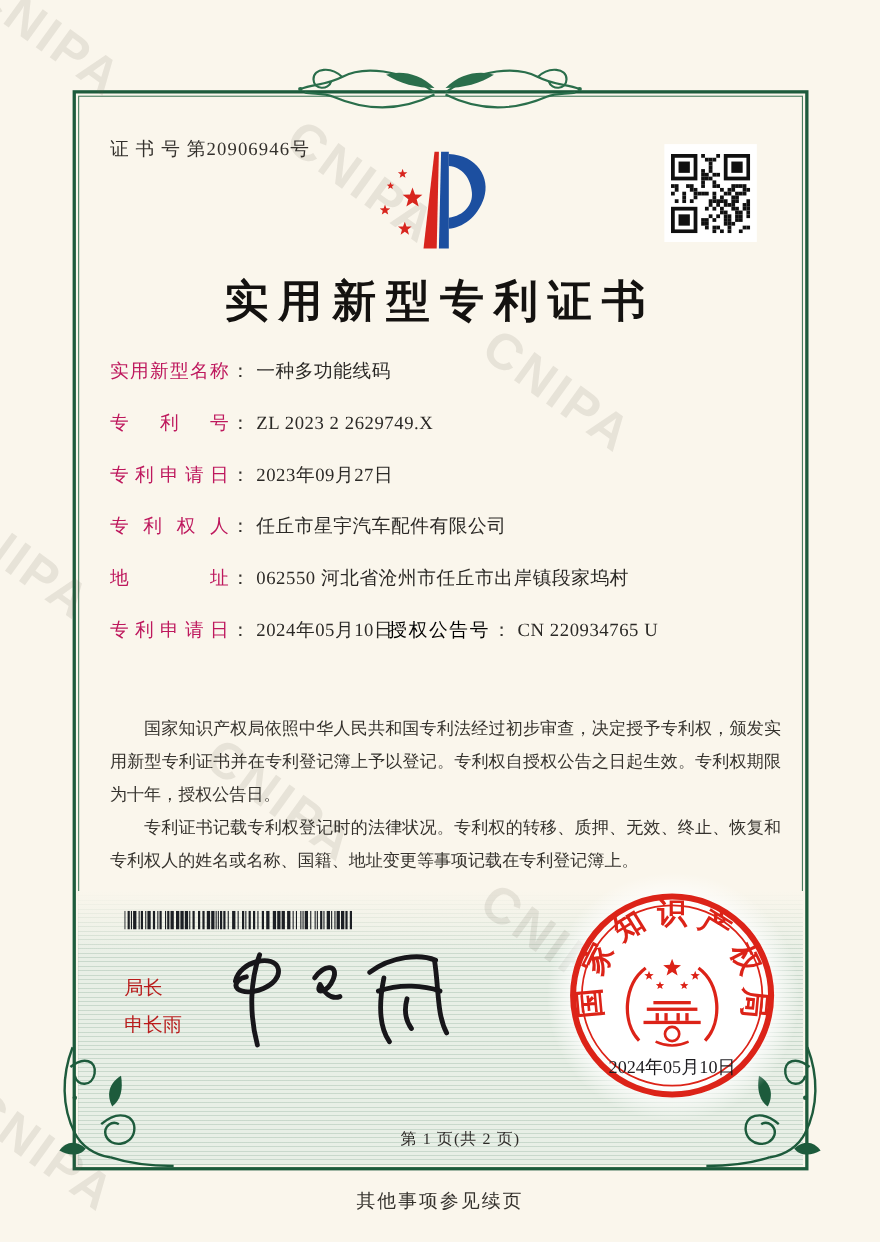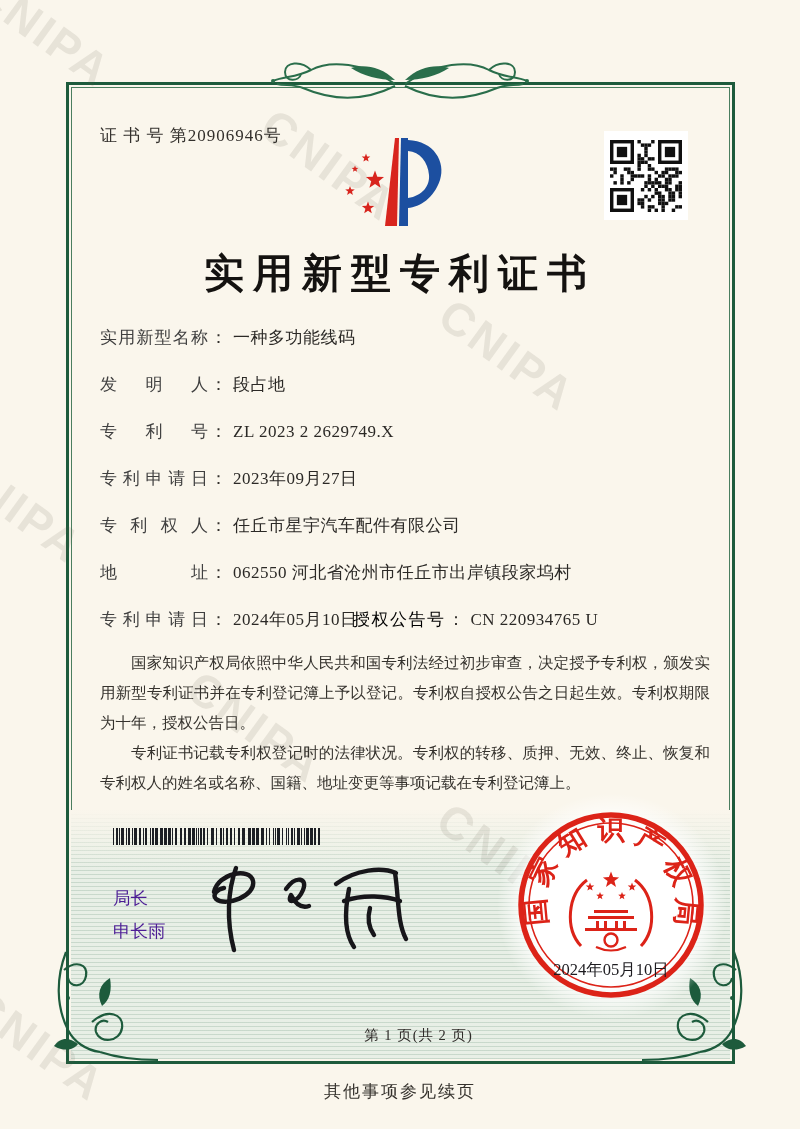--- a/index.html
+++ b/index.html
@@ -22,30 +22,30 @@
   
   .certno{position:absolute;left:100px;top:124px;font-size:17px;letter-spacing:1px;color:#33302c;z-index:4;}
   .logo{position:absolute;left:328px;top:128px;z-index:4;}
   .qr-panel{position:absolute;left:604px;top:131px;width:84px;height:89px;background:#fff;z-index:4;}
   .qr{position:absolute;left:610px;top:140px;z-index:5;}
   .title{position:absolute;left:0;top:246px;width:800px;text-align:center;font-size:40px;
          font-weight:700;letter-spacing:9px;color:#141210;z-index:4;}
   .fields{position:absolute;left:100px;top:314px;width:610px;z-index:4;font-size:17px;}
   .frow{position:relative;height:47px;line-height:47px;white-space:nowrap;}
   .flabel{display:inline-block;width:108px;text-align:justify;text-align-last:justify;
-          vertical-align:top;color:#404040;}
+          vertical-align:top;color:#be185d;}
   .fcolon{display:inline-block;margin:0 6px 0 2px;color:#33302c;}
   .fvalue{letter-spacing:.5px;color:#2b2926;text-align:center;}
   .fgroup2{position:absolute;left:253px;top:0;}
   .fgroup2 .flabel2{letter-spacing:1.5px;color:#000000;}
   .paras{position:absolute;left:100px;top:648px;width:610px;z-index:4;
          font-size:15.5px;line-height:30px;text-align:justify;color:#35322d;}
   .paras p{margin:0;text-indent:2em;}
   .barcode{position:absolute;left:113px;top:828px;z-index:4;}
-  .sig-block{position:absolute;left:113px;top:882px;z-index:4;font-size:17.5px;line-height:33px;color:#4c1d95;}
+  .sig-block{position:absolute;left:113px;top:882px;z-index:4;font-size:17.5px;line-height:33px;color:#b91c1c;}
   .signature{position:absolute;left:198px;top:856px;z-index:4;}
   .seal-panel{position:absolute;left:497px;top:793px;width:230px;height:226px;z-index:4;
         background:radial-gradient(closest-side,#ffffff 72%,rgba(255,255,255,0));border-radius:50%;}
   .seal{position:absolute;left:516px;top:810px;z-index:5;}
   .pageno{position:absolute;left:66px;top:1026px;width:669px;text-align:center;
           font-size:14.5px;letter-spacing:1px;color:#2e2b28;z-index:4;padding-left:18px;}
   .footnote{position:absolute;left:0;top:1080px;width:800px;text-align:center;
             font-size:17px;letter-spacing:2px;color:#35322d;z-index:4;font-family:Liberation Serif, serif;}
 </style>
 </head>
@@ -245,23 +245,20 @@
       <rect x="6.8" y="54.4" width="10.2" height="10.2" fill="#101010"></rect>
     </svg>
 
   <div class="title">实用新型专利证书</div>
 
   <div class="fields">
     <div class="frow">
       <span class="flabel">实用新型名称</span><span class="fcolon">：</span><span class="fvalue">一种多功能线码</span>
     </div>
     <div class="frow">
-      <span class="flabel">发明人</span><span class="fcolon">：</span><span class="fvalue">段占地</span>
-    </div>
-    <div class="frow">
       <span class="flabel">专利号</span><span class="fcolon">：</span><span class="fvalue">ZL 2023 2 2629749.X</span>
     </div>
     <div class="frow">
       <span class="flabel">专利申请日</span><span class="fcolon">：</span><span class="fvalue">2023年09月27日</span>
     </div>
     <div class="frow">
       <span class="flabel">专利权人</span><span class="fcolon">：</span><span class="fvalue">任丘市星宇汽车配件有限公司</span>
     </div>
     <div class="frow">
       <span class="flabel">地址</span><span class="fcolon">：</span><span class="fvalue">062550 河北省沧州市任丘市出岸镇段家坞村</span>

